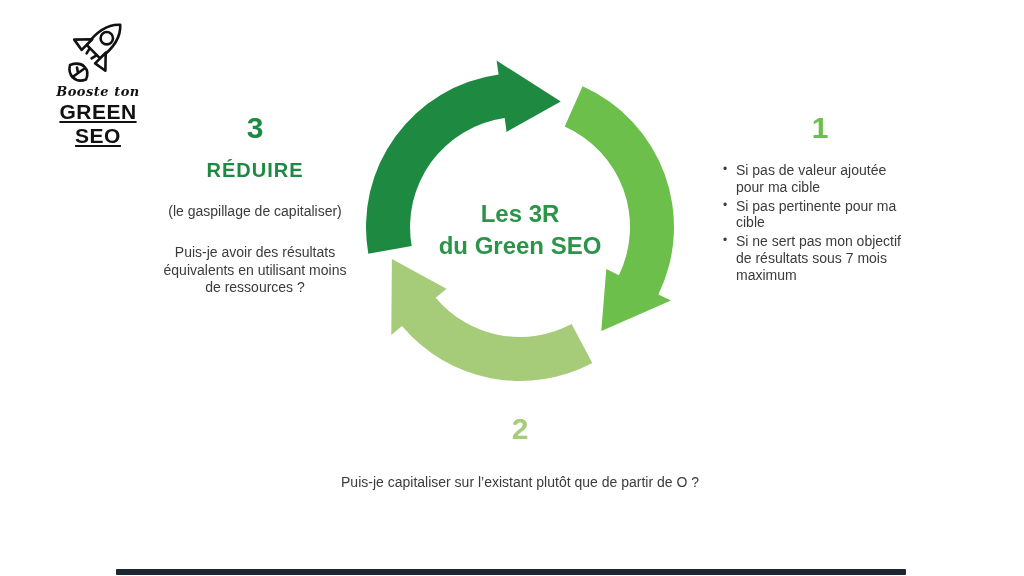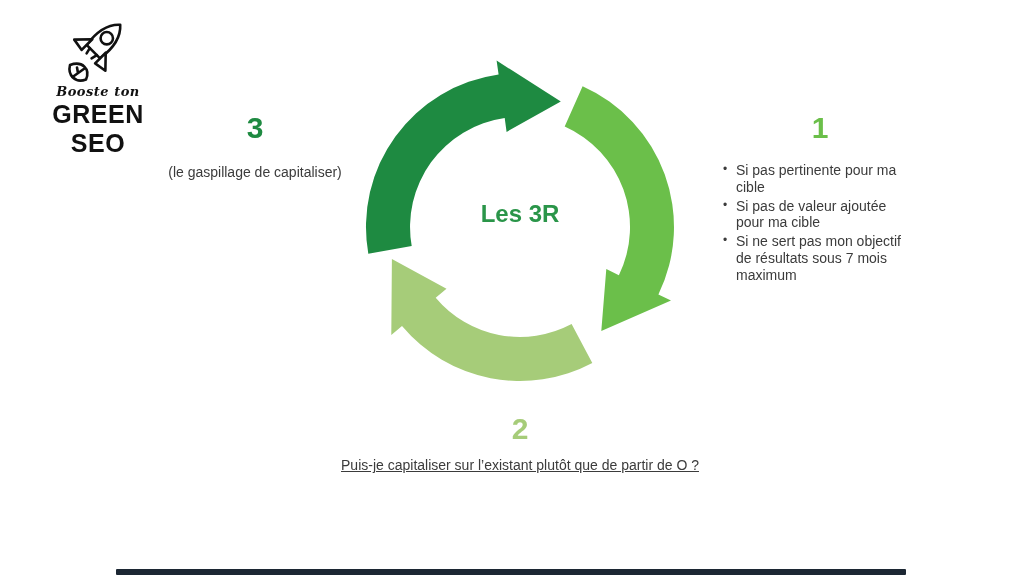--- a/index.html
+++ b/index.html
@@ -8,22 +8,22 @@
     font-family:"Liberation Sans", sans-serif;color:var(--body_text,#3b3b3b);
   }
   
   .logo{position:absolute;left:8px;top:10px;width:124px;text-align:center;margin-left:28px;}
   .logo .rocket{width:74px;height:76px;margin:0 auto;display:block;}
   .logo .tagline{
     font-family:"DejaVu Serif", serif;font-style:italic;font-weight:bold;
     font-size:13px;color:var(--logo_black,#111);margin-top:-2px;letter-spacing:.5px;
   }
   .logo .brand{
-    font-size:25px;font-weight:bold;color:var(--logo_black,#111);
-    letter-spacing:.5px;margin-top:1px;
+    font-size:21px;font-weight:bold;color:var(--logo_black,#111);
+    letter-spacing:.5px;margin-top:1px;text-decoration:underline;
   }
   
   .diagram{position:absolute;left:345px;top:52px;width:350px;height:350px;}
   .diagram svg{position:absolute;left:0;top:0;}
   .center-title{
     position:absolute;left:0;top:146px;width:100%;text-align:center;
     font-size:24px;font-weight:bold;color:var(--title_green,#2a9549);line-height:1.33;
   }
   
   .section{position:absolute;text-align:center;}
@@ -37,21 +37,21 @@
   .sec-refuser{left:700px;top:113px;width:240px;}
   .sec-refuser .big-number,.sec-refuser .section-title{color:var(--medium_green,#6bbf4a);}
   .sec-refuser .bullets{
     list-style:none;margin:19px 0 0 22px;padding:0;width:195px;text-align:left;
     font-size:14px;line-height:1.2;color:var(--body_text,#3b3b3b);
   }
   .sec-refuser .bullets li{position:relative;padding-left:14px;margin-bottom:2px;}
   .sec-refuser .bullets li::before{content:"•";position:absolute;left:1px;top:0;font-size:12px;}
   .sec-reemployer{left:310px;top:414px;width:420px;}
   .sec-reemployer .big-number,.sec-reemployer .section-title{color:var(--light_green,#a6cc79);}
-  .sec-reemployer .question{margin-top:13px;text-decoration:underline;}
+  .sec-reemployer .question{margin-top:30px;}
   
   .bottom-bar{position:absolute;left:116px;top:569px;width:790px;height:6px;
     background:var(--bottom_bar,#1c2733);border-radius:1px;}
 </style>
 </head>
 <body>
 
 <div id="canvas">
 
   <div class="logo">
@@ -71,33 +71,36 @@
   </div>
 
   <div class="diagram">
     <svg id="cycle-svg" width="350" height="350" viewBox="-175 -175 350 350">
         <path d="M -151.7 26.7 A 154 154 0 0 1 -21.4 -152.5 L -23.4 -166.4 L 40.8 -125.5 L -13.4 -95.1 L -15.3 -108.9 A 110 110 0 0 0 -108.3 19.1 Z" fill="#1e8a41"></path>
         <path d="M 62.6 -140.7 A 154 154 0 0 1 138.4 67.5 L 151.0 73.6 L 81.3 104.0 L 86.3 42.1 L 98.9 48.2 A 110 110 0 0 0 44.7 -100.5 Z" fill="#6bbf4a"></path>
         <path d="M 72.3 136.0 A 154 154 0 0 1 -118.0 99.0 L -128.7 108.0 L -128.1 31.9 L -73.5 61.7 L -84.3 70.7 A 110 110 0 0 0 51.6 97.1 Z" fill="#a6cc79"></path>
       </svg>
     <div class="center-title">
       <div>Les 3R</div>
+      <div>du Green SEO</div>
     </div>
   </div>
 
   <div class="section sec-reduire">
     <div class="big-number">3</div>
+    <div class="section-title">RÉDUIRE</div>
     <div class="subtitle">(le gaspillage de capitaliser)</div>
+    <div class="question">Puis-je avoir des résultats équivalents en utilisant moins de ressources ?</div>
   </div>
 
   <div class="section sec-refuser">
     <div class="big-number">1</div>
     <ul class="bullets">
+      <li>Si pas de valeur ajoutée pour ma cible</li>
       <li>Si pas pertinente pour ma cible</li>
-      <li>Si pas de valeur ajoutée pour ma cible</li>
       <li>Si ne sert pas mon objectif de résultats sous 7 mois maximum</li>
     </ul>
   </div>
 
   <div class="section sec-reemployer">
     <div class="big-number">2</div>
     <div class="question">Puis-je capitaliser sur l’existant plutôt que de partir de O ?</div>
   </div>
 
   <div class="bottom-bar"></div>

